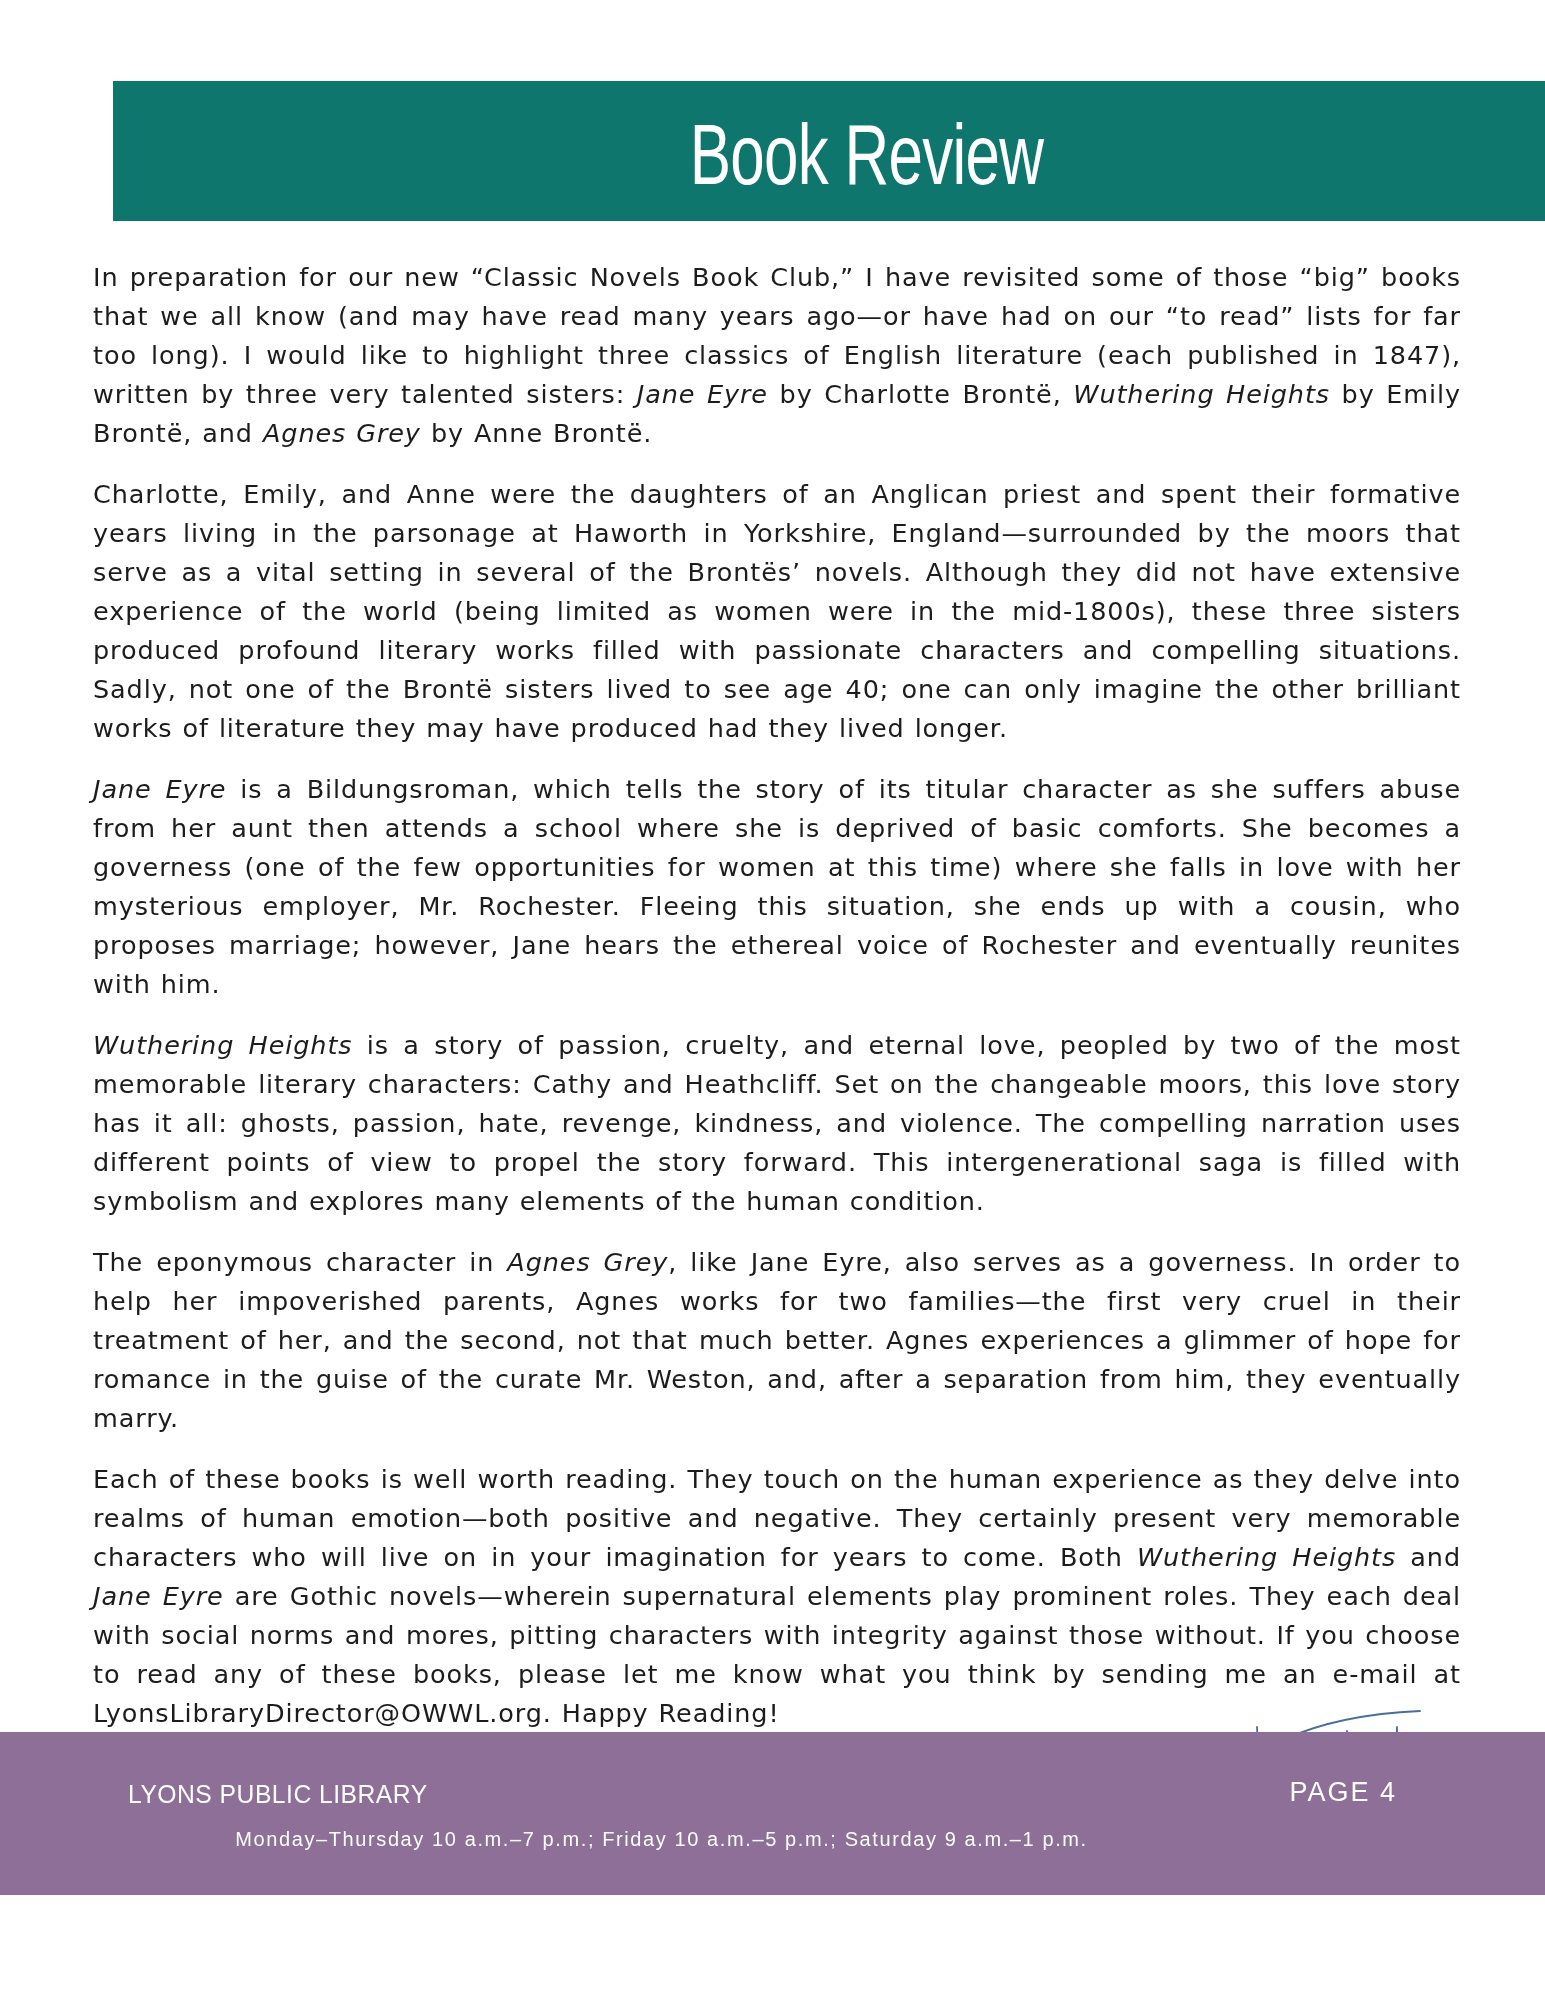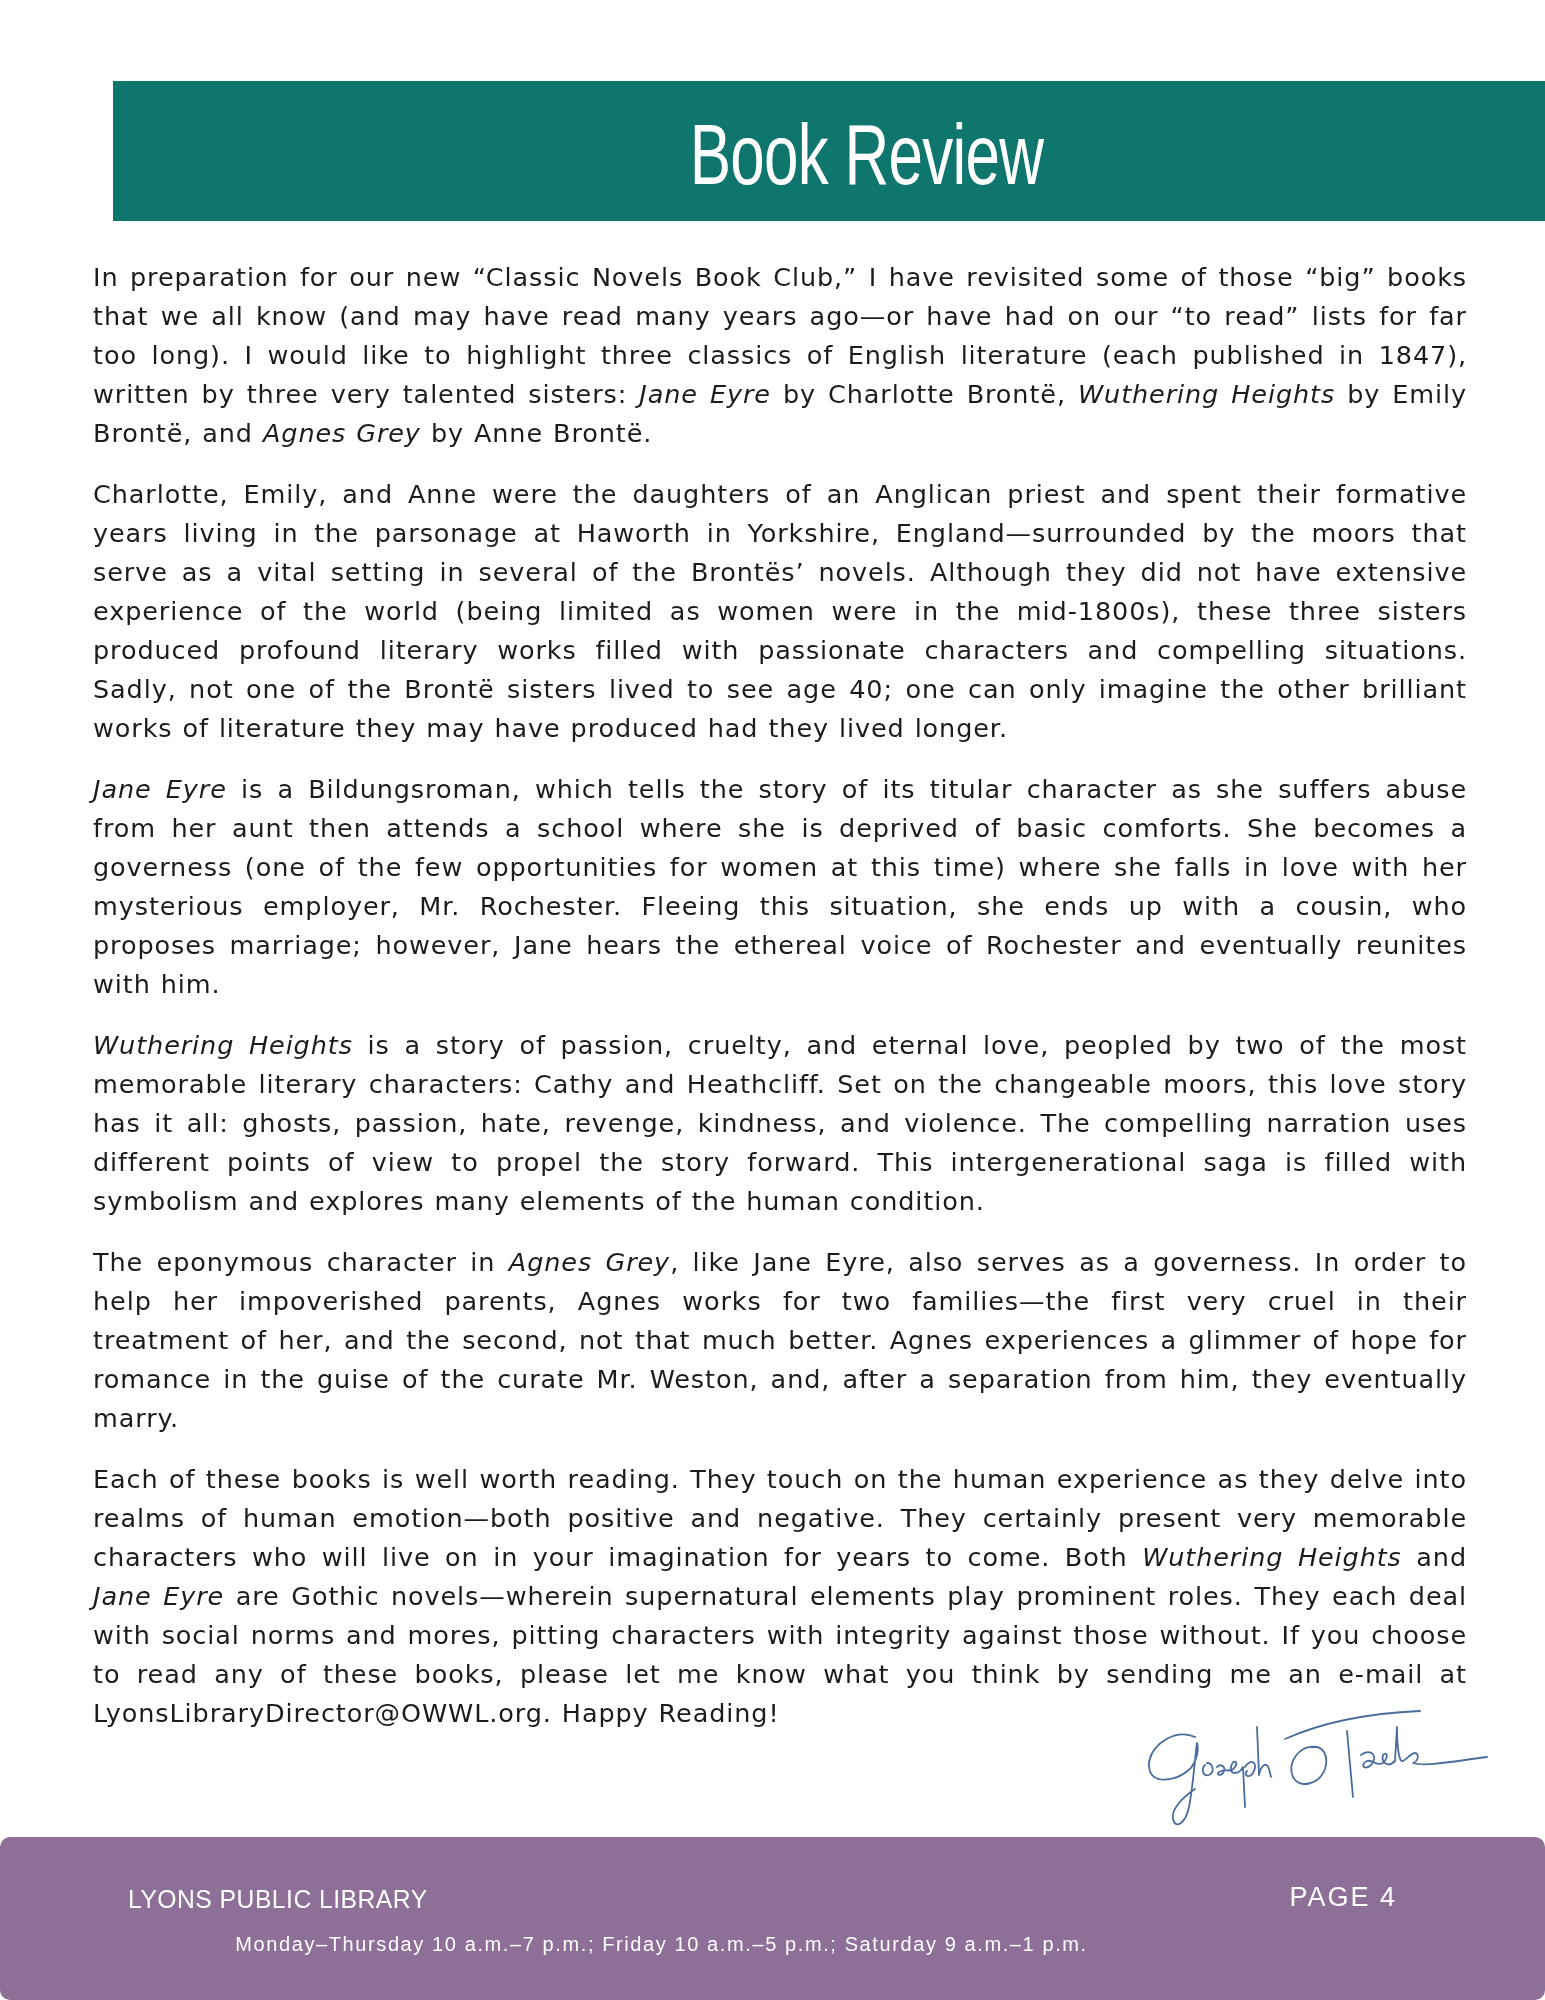--- a/index.html
+++ b/index.html
@@ -20,39 +20,38 @@
       font-size: 86px; font-weight: 400;
       transform: scaleX(0.72);
       letter-spacing: -1px;
       line-height: 1;
       margin-top: 6px;
     }
     .article {
       position: absolute; left: 93px; top: 258px; width: 1374px;
     }
     .para {
-      margin: 0 0 22px 0;
+      margin: 0 6px 22px 0;
       font-size: 25.5px;
       line-height: 39px;
       text-align: justify;
       letter-spacing: 0.9px;
       word-spacing: 1px;
       color: #1c1c1c;
     }
     .para em { font-style: italic; }
     .signature {
       position: absolute; left: 1135px; top: 1697px; width: 370px; height: 135px;
       background: #ffffff;
     }
     .footer {
-      position: absolute; left: 0; top: 1837px; width: 1545px; height: 163px;
+      position: absolute; left: 0; top: 1732px; width: 1545px; height: 163px;
       background: #8d6f97;
       color: #ffffff;
       font-family: "Liberation Sans", sans-serif;
-      border-radius: 10px;
     }
     .footer-library {
       position: absolute; left: 128px; top: 47px;
       font-size: 26px; letter-spacing: 0.5px;
       transform-origin: left top; transform: scaleX(0.95);
     }
     .footer-page {
       position: absolute; right: 148px; top: 45px;
       font-size: 27px; letter-spacing: 2px;
     }

